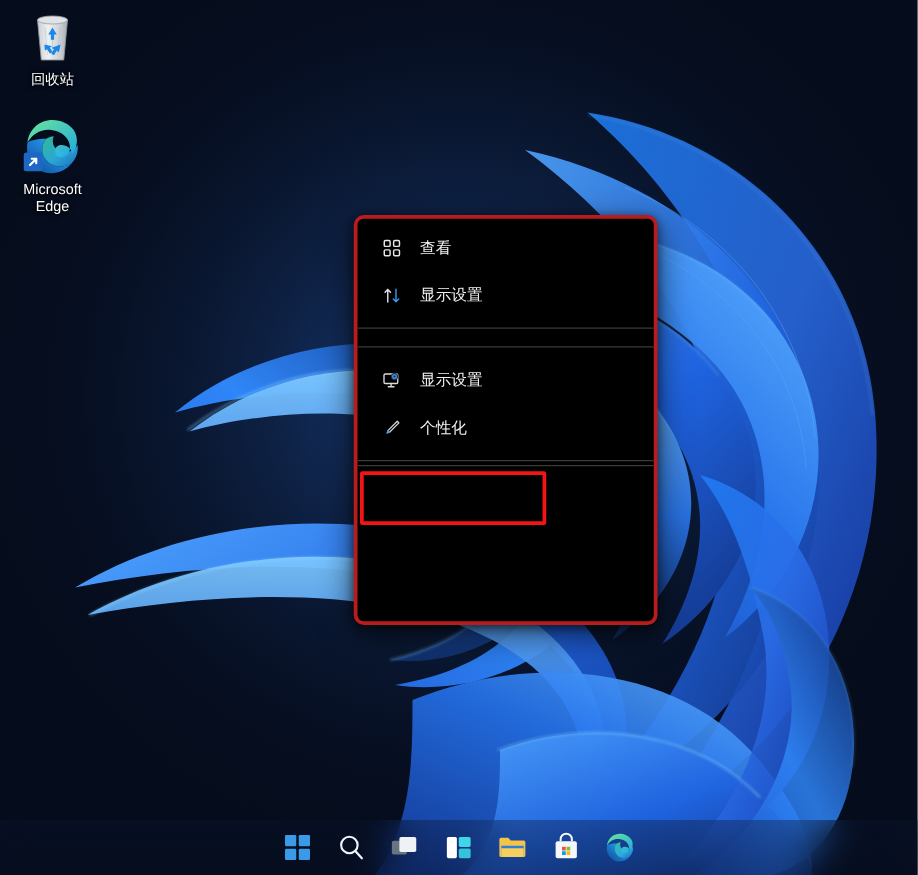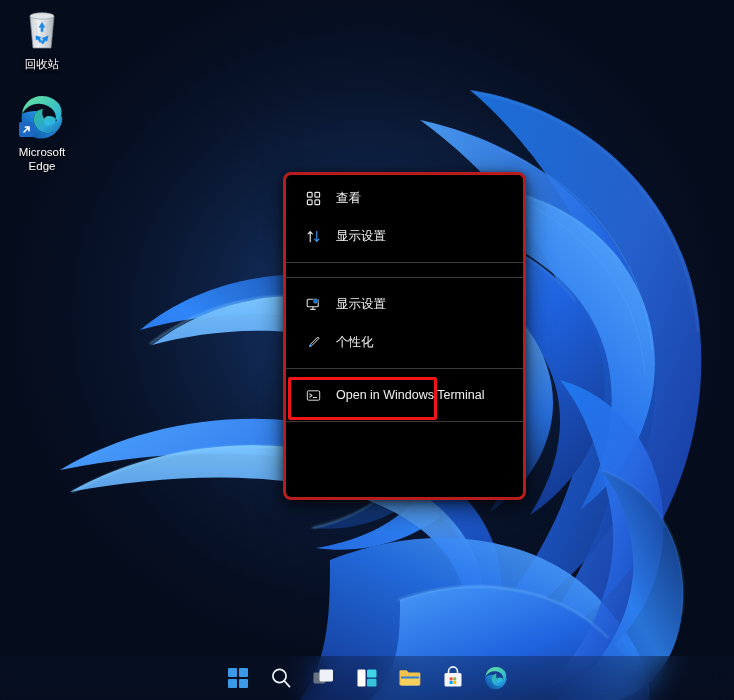--- a/index.html
+++ b/index.html
@@ -271,32 +271,20 @@
             <path d="M12.6 2.1 L14 3.5 L6.2 11.3 L4 12.1 L4.8 9.9 Z" fill="none" stroke="#dcdcdc" stroke-width="1.05" stroke-linejoin="round"></path>
             <path d="M4.8 9.9 L6.2 11.3 L4 12.1 Z" fill="#3a9bf0" stroke="#3a9bf0" stroke-width=".9" stroke-linejoin="round"></path>
           </svg>
         </span>
         <span class="mi-label">个性化</span>
       </div>
     </div>
 
     <div class="sep"></div>
 
-    <div class="grp">
-      <div class="mi">
-        <span class="mi-icon">
-          <svg width="15" height="15" viewBox="0 0 16 16">
-            <rect x="1.4" y="3" width="13.2" height="10" rx="1.3" fill="none" stroke="#dcdcdc" stroke-width="1.05"></rect>
-            <path d="M4 6.2 L6.4 8 L4 9.8" fill="none" stroke="#dcdcdc" stroke-width="1.1" stroke-linecap="round" stroke-linejoin="round"></path>
-            <path d="M7.7 10.2 H11.3" stroke="#dcdcdc" stroke-width="1.1" stroke-linecap="round"></path>
-          </svg>
-        </span>
-        <span class="mi-label">Open in Windows Terminal</span>
-      </div>
-    </div>
 
     <div class="sep"></div>
 
     <div class="grp">
       <div class="mi">
         
         
         
       </div>
     </div>

